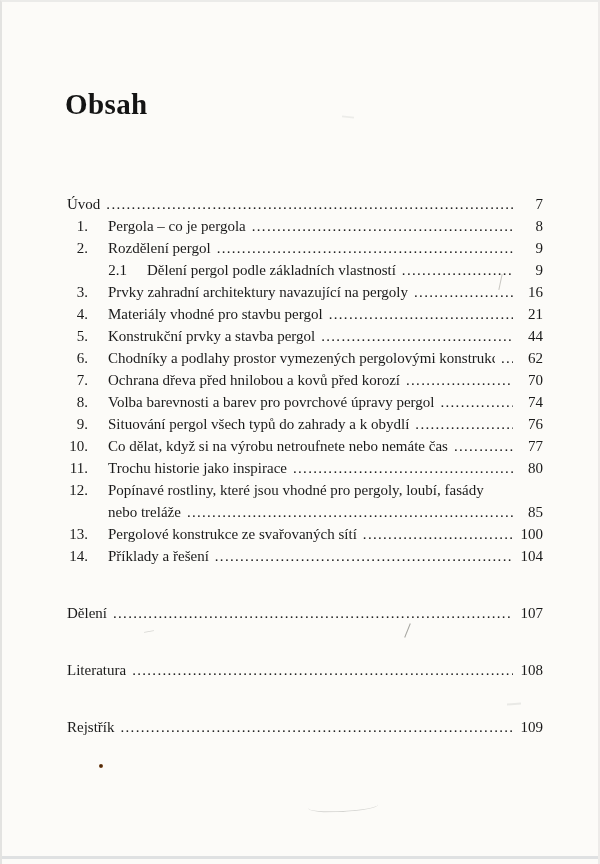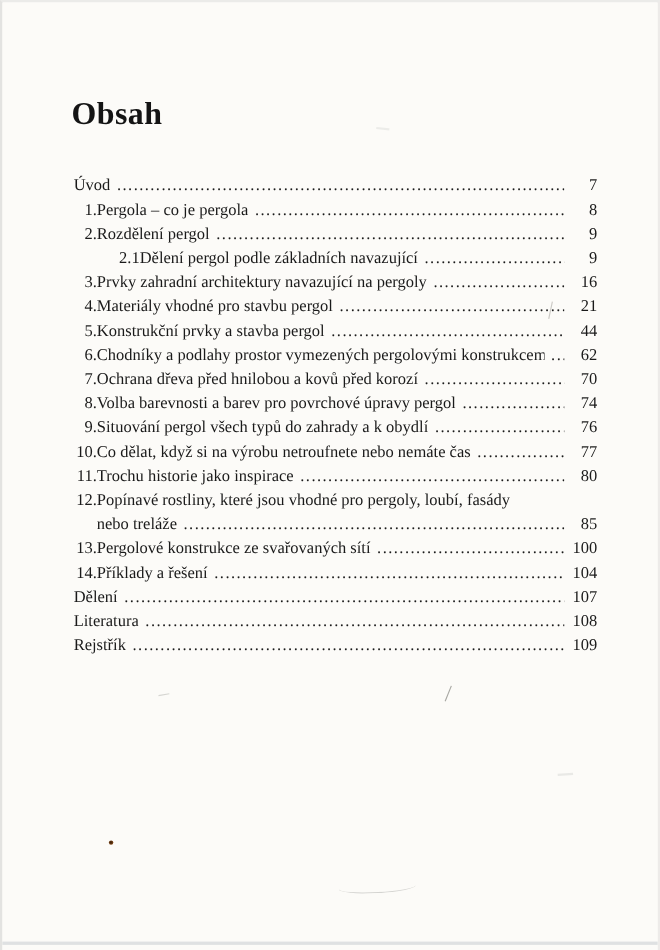--- a/index.html
+++ b/index.html
@@ -49,23 +49,23 @@
   }
   .num {
     flex: none;
     width: 22px;
     text-align: right;
   }
   .label {
     flex: 0 1 auto;
     min-width: 0;
     overflow: hidden;
-    margin-left: 0;
-  }
-  .nonum .label { margin-left: 1px; }
+    margin-left: 20px;
+  }
+  .nonum .label { margin-left: 1px; margin-top: 35px; }
   .sub .num { margin-left: 39px; }
   .cont .num { visibility: hidden; }
   .leader {
     flex: 1 0 12px;
     min-width: 0;
     overflow: hidden;
     margin: 0 6px 0 6px;
   }
   .leader::after {
     content: "...................................................................................................................................................................";
@@ -136,21 +136,21 @@
 
     <div class="row">
       <span class="num">2.</span>
       <span class="label">Rozdělení pergol</span>
       <span class="leader"></span>
       <span class="pg">9</span>
     </div>
 
     <div class="row sub">
       <span class="num">2.1</span>
-      <span class="label">Dělení pergol podle základních navazující</span>
+      <span class="label">Dělení pergol podle základních vlastností</span>
       <span class="leader"></span>
       <span class="pg">9</span>
     </div>
 
 
     <div class="row">
       <span class="num">3.</span>
       <span class="label">Prvky zahradní architektury navazující na pergoly</span>
       <span class="leader"></span>
       <span class="pg">16</span>

